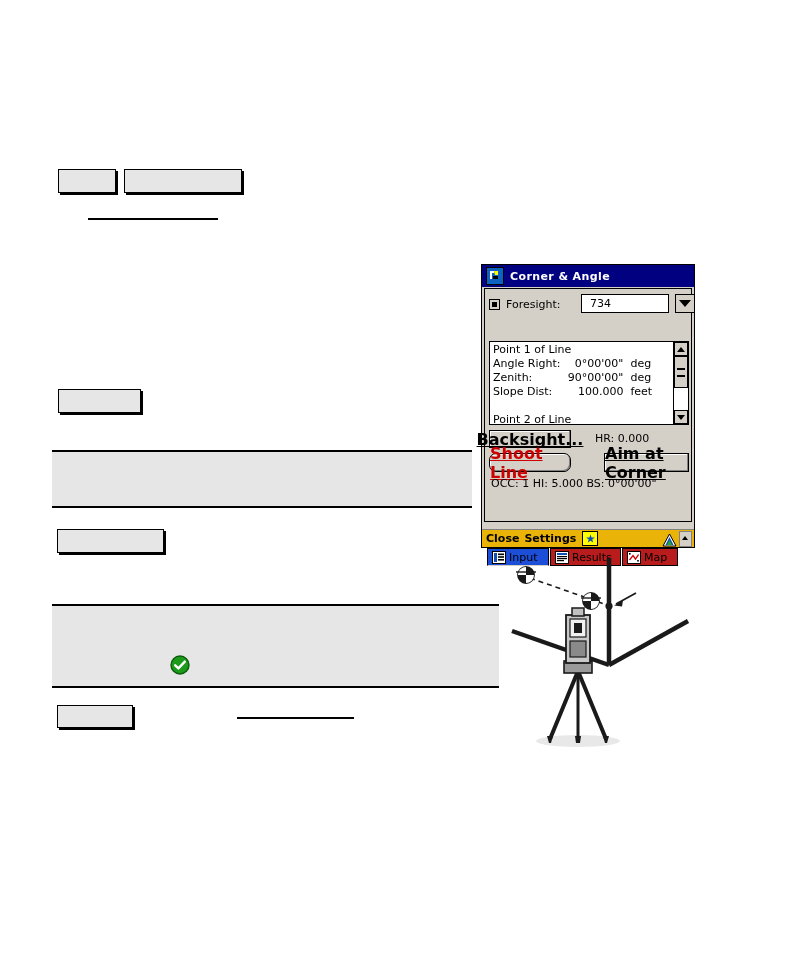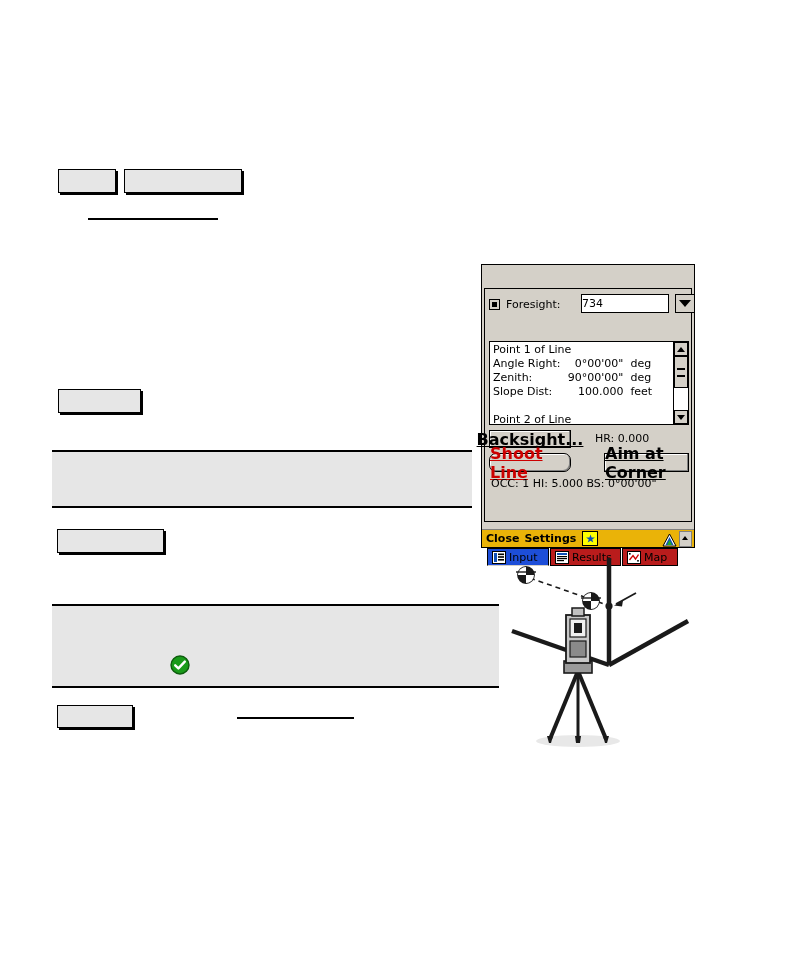--- a/index.html
+++ b/index.html
@@ -84,21 +84,21 @@
     content:"";position:absolute;left:2px;top:2px;width:5px;height:5px;background:#000;
   }
   .lbl{
     font-size:11px;color:#000;
     font-family:"DejaVu Sans", sans-serif;
   }
   .txtbox{
     background:#ffffff;border:1px solid #000;
     box-sizing:border-box;
     font-size:11px;color:#000;
-    padding:1px 0;
+    padding:1px 8px;
     font-family:"DejaVu Sans", sans-serif;
     display:flex;align-items:center;
   }
   .ddbtn{
     width:20px;height:19px;background:#d4d0c8;
     border:1px solid #000;
     box-sizing:border-box;
     display:flex;align-items:center;justify-content:center;
     margin-left:3px;
   }
@@ -208,20 +208,31 @@
       <circle cx="10" cy="10" r="9" fill="#1a9b1a" stroke="#0d5c0d" stroke-width="1.4"></circle>
       <path d="M5.2 10.3 L8.4 13.4 L14.8 6.6" fill="none" stroke="#ffffff" stroke-width="2.4" stroke-linecap="round" stroke-linejoin="round"></path>
     </svg>
   </div>
 
   <div class="doc-box" style="left:57px;top:705px;width:76px;height:23px;"></div>
   <div class="doc-rule" style="left:237px;top:717px;width:117px;"></div>
 
   <div class="pda">
 
+    <div class="titlebar">
+      <span class="title-icon">
+        <svg width="14" height="14" viewBox="0 0 14 14" style="display:block">
+          <rect x="0" y="0" width="14" height="14" fill="#1060c0"></rect>
+          <path d="M3 11 L3 3 L7 3 L7 5 L5 5 L5 11 Z" fill="#ffffff"></path>
+          <path d="M7 3 L11 3 L11 7 L8 7 Z" fill="#ffff00"></path>
+          <path d="M6 11 L11 11 L11 8 L6 8 Z" fill="#000000"></path>
+        </svg>
+      </span>
+      <span class="title-text">Corner &amp; Angle</span>
+    </div>
 
     <div class="client">
 
       <div class="row-fs">
         <span class="sq-icon"></span>
         <span class="lbl">Foresight:</span>
         <span class="txtbox" style="position:absolute;left:92px;top:0;width:88px;height:19px;">734</span>
         <span class="ddbtn" style="position:absolute;left:183px;top:0;">
           <span class="caret"></span>
         </span>

